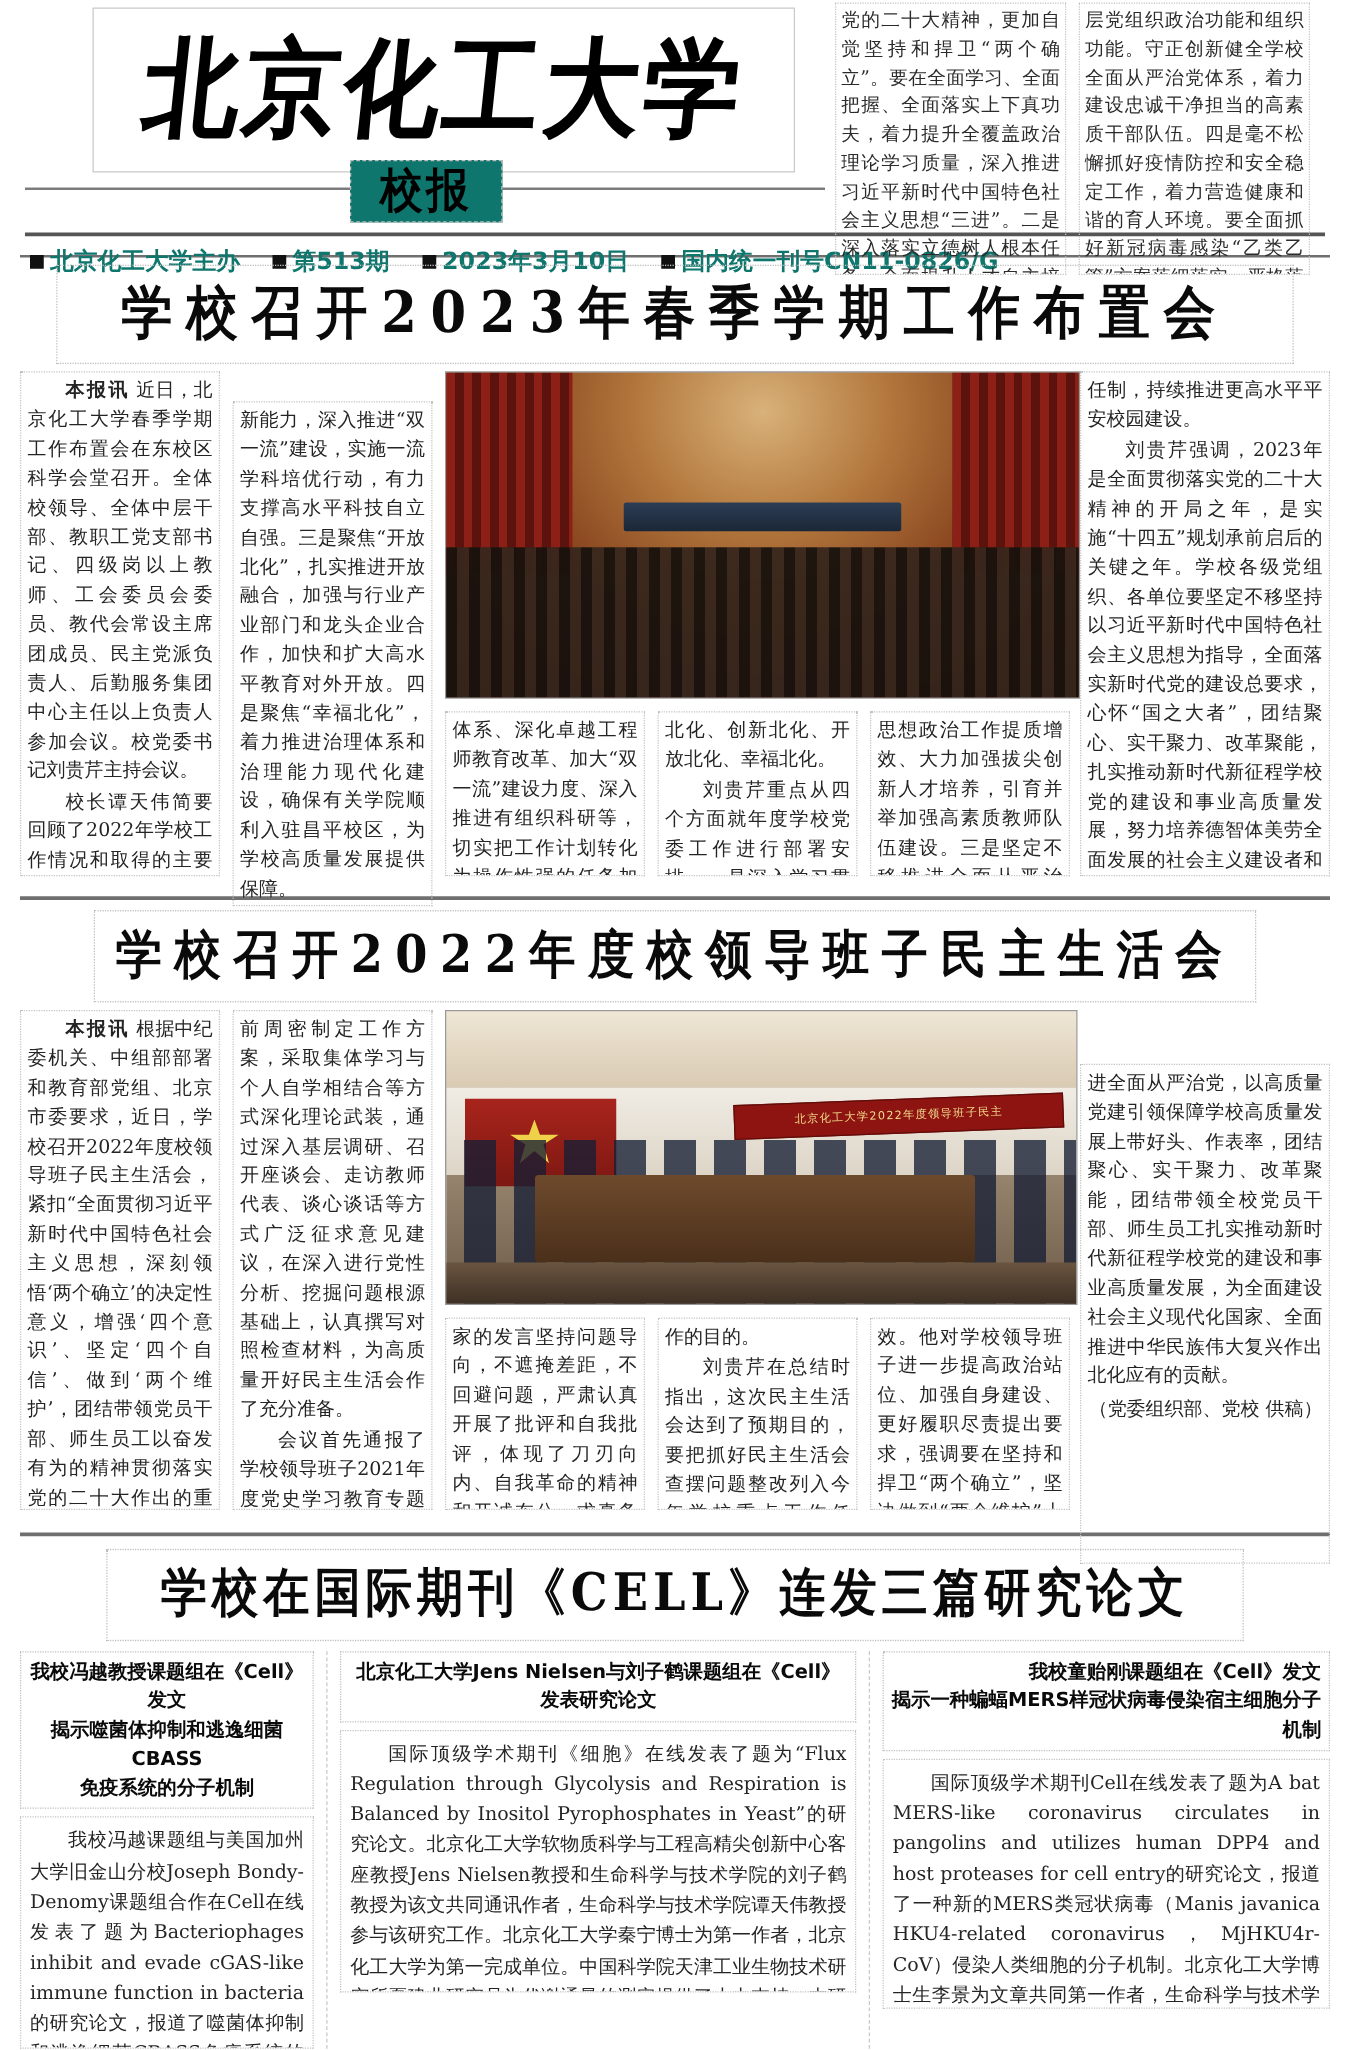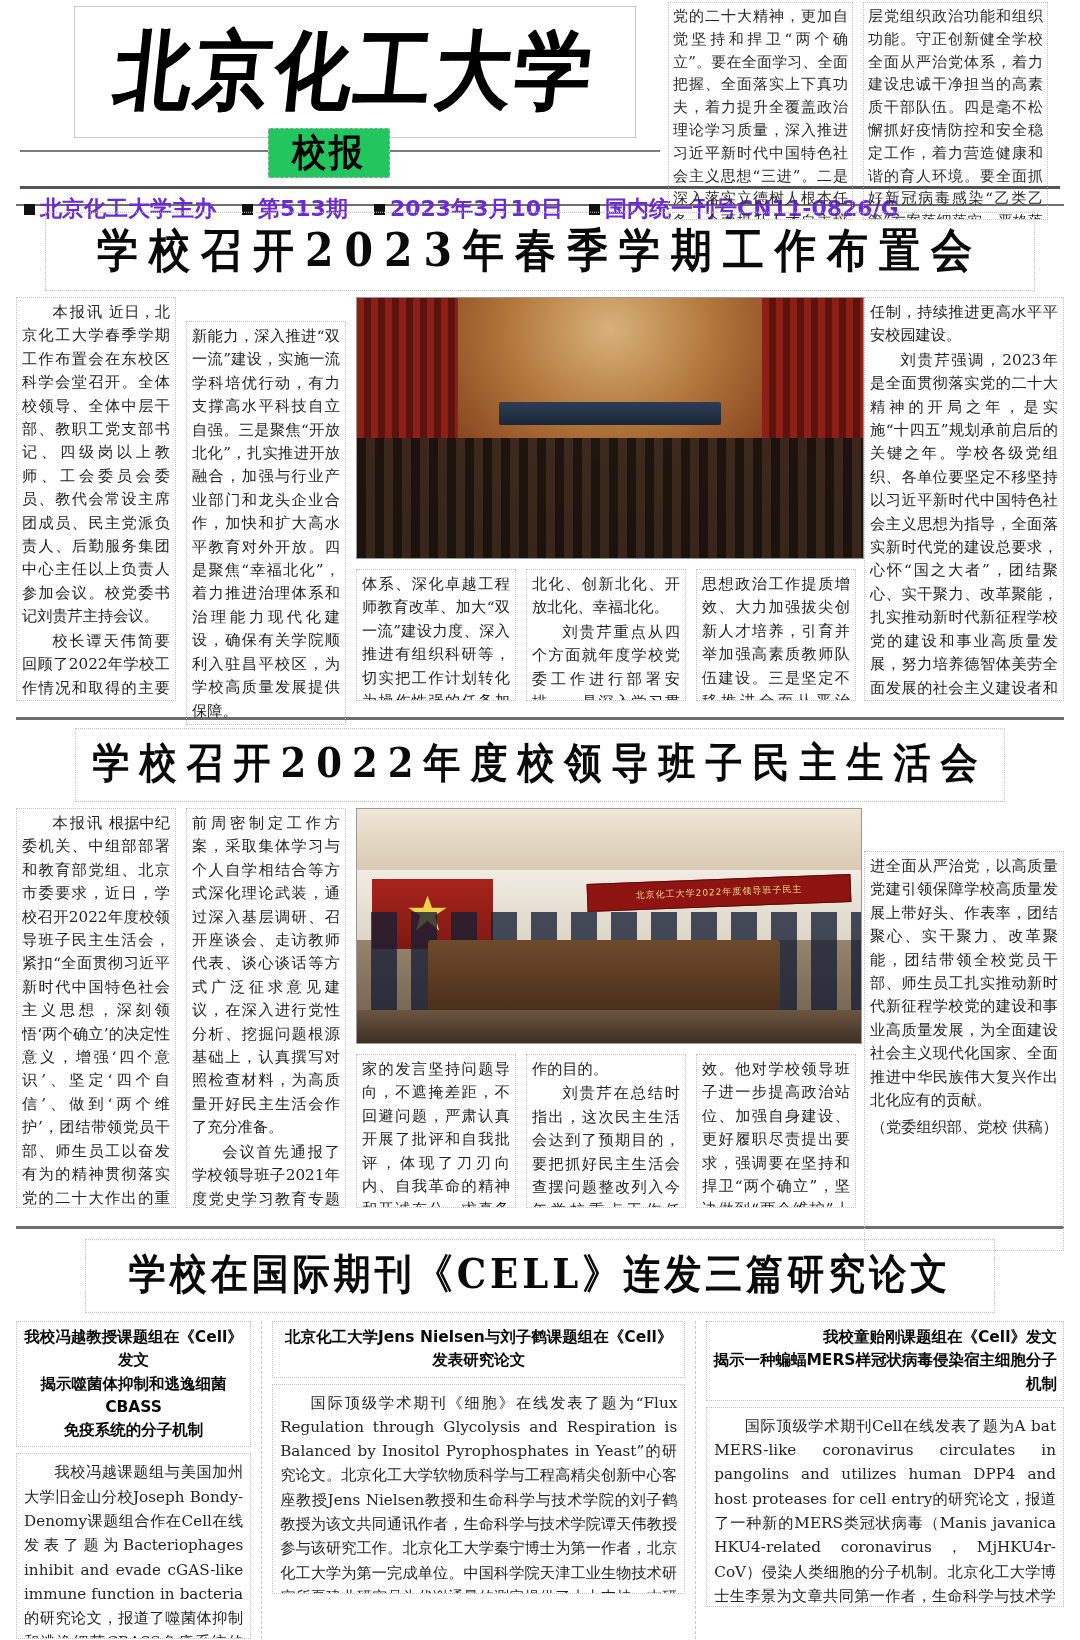--- a/index.html
+++ b/index.html
@@ -20,37 +20,37 @@
     overflow:hidden;
   }
   .nameplate-text{
     font-family:"DejaVu Serif","Liberation Serif",serif;
     font-weight:700;font-size:76px;letter-spacing:4px;color:#000;
     transform:skewX(-6deg) scaleY(1.12);
     white-space:nowrap;
     text-shadow:1px 0 0 #000;
   }
   .xiaobao-wrap{
-    position:absolute;left:252px;top:128px;width:120px;height:48px;
-    border:1px dashed #bdbdbd;background:#22c55e;
+    position:absolute;left:264px;top:128px;width:120px;height:48px;
+    border:1px dashed #bdbdbd;background:#0f766e;
     display:flex;align-items:center;justify-content:center;z-index:3;
   }
   .xiaobao{
     font-family:"DejaVu Serif","Liberation Serif",serif;
     font-weight:700;font-size:34px;letter-spacing:3px;color:#000;
     transform:scaleY(1.1);
   }
   .rule-thin{position:absolute;left:0;right:0;height:0;border-top:2px solid #7c7c7c;}
   .rule-a{top:150px;left:4px;right:404px;}
   .rule-b{top:186px;left:4px;right:4px;border-top:3px solid #555;}
 
   .issueline{
     position:absolute;left:8px;top:196px;right:400px;height:26px;
     display:flex;align-items:center;gap:26px;
-    font-size:22px;font-weight:700;color:#6d28d9;white-space:nowrap;
+    font-size:19px;font-weight:700;color:#0f766e;white-space:nowrap;
   }
   .issue-item{display:flex;align-items:center;gap:5px;}
   .sq{width:11px;height:11px;background:#111;display:inline-block;}
 
   
   .top-teaser{
     position:absolute;right:16px;top:2px;width:380px;height:218px;
     display:flex;gap:10px;
   }
   .tcol{
@@ -73,21 +73,21 @@
   .hl3{font-size:37px;letter-spacing:4px;width:880px;transform:scaleY(1.12);}
   .col{
     border:1px dotted #c4c4c4;
     padding:3px 5px;
     font-family:"DejaVu Serif","Liberation Serif",serif;
     font-size:15.2px;line-height:1.54;text-align:justify;color:#242424;
     overflow:hidden;box-sizing:border-box;
   }
   .col p{margin:0 0 1px;text-indent:2em;}
   .col p.noind{text-indent:0;}
-  .lead{font-weight:400;letter-spacing:2px;}
+  .lead{font-weight:700;letter-spacing:2px;}
 
   .a1-c1{width:160px;height:404px;}
   .a1-c2{width:160px;height:404px;}
   .a1-c6{width:200px;height:404px;}
 
   
   .photo{
     background:#6b5340;border:1px solid #999;overflow:hidden;position:relative;
   }
   .stage-photo{width:508px;height:262px;}

